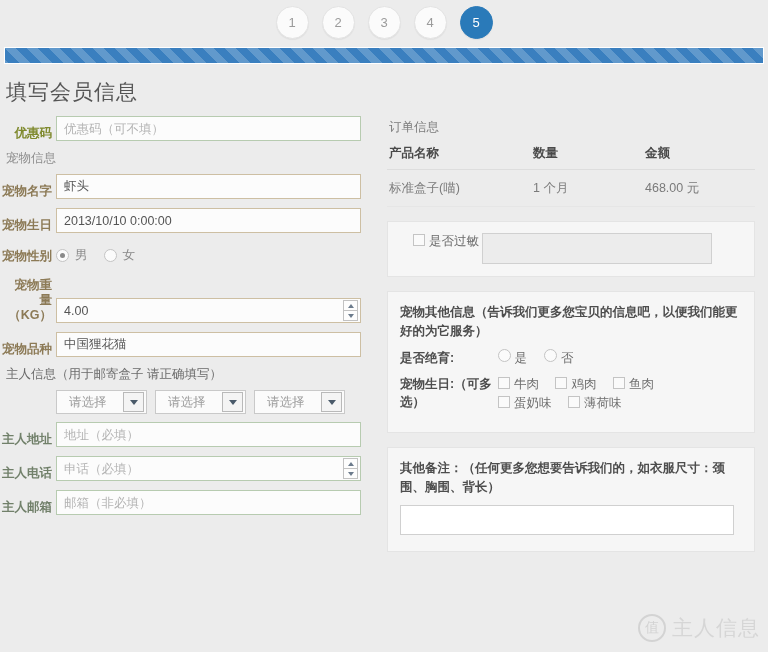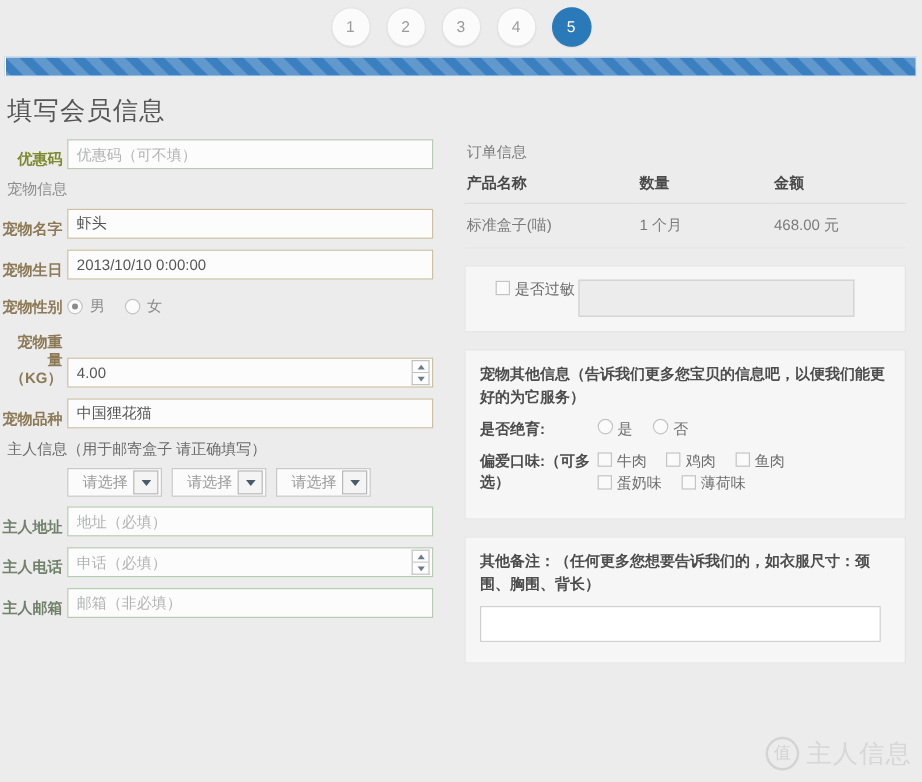--- a/index.html
+++ b/index.html
@@ -91,21 +91,21 @@
   .radio {
     width: 11px; height: 11px; border-radius: 50%;
     border: 1px solid #c4c4c4; background: #fbfbfb;
     display: inline-flex; align-items: center; justify-content: center;
   }
   .radio.on::after { content:""; width:5px; height:5px; border-radius:50%; background:#8a8a8a; }
   .radio-row .txt { margin-right: 10px; }
 
   .selects { display: flex; gap: 8px; margin-bottom: 8px; }
   .sel {
-    width: 79px; height: 24px; box-sizing: border-box;
+    width: 91px; height: 24px; box-sizing: border-box;
     border: 1px solid #c9c9c9; background: #fbfbfb;
     display: flex; align-items: center; position: relative;
   }
   .sel .sel-txt { flex: 1; font-size: 12.5px; color: #9a9a9a; padding-left: 12px; }
   .sel .sel-btn {
     width: 19px; height: 18px; margin-right: 2px;
     border: 1px solid #b9b9b9; background: #f4f4f4;
     display: flex; align-items: center; justify-content: center;
   }
   .caret { width:0;height:0;border-left:4px solid transparent;border-right:4px solid transparent;border-top:5px solid #4a5a6a; }
@@ -357,21 +357,21 @@
 
         <div class="opt-row">
           <div class="opt-label">是否绝育:</div>
           <div class="opt-choices">
             <span class="rd"><span class="radio"></span>&nbsp;<span>是</span></span>
             <span class="rd"><span class="radio"></span>&nbsp;<span>否</span></span>
           </div>
         </div>
 
         <div class="opt-row">
-          <div class="opt-label">偏爱口味:（可多选）</div>
+          <div class="opt-label">宠物生日:（可多选）</div>
           <div class="opt-choices">
             <span class="ck"><span class="cb"></span><span>牛肉</span></span>
             <span class="ck"><span class="cb"></span><span>鸡肉</span></span>
             <span class="ck"><span class="cb"></span><span>鱼肉</span></span>
             <br>
             <span class="ck"><span class="cb"></span><span>蛋奶味</span></span>
             <span class="ck"><span class="cb"></span><span>薄荷味</span></span>
           </div>
         </div>
 

